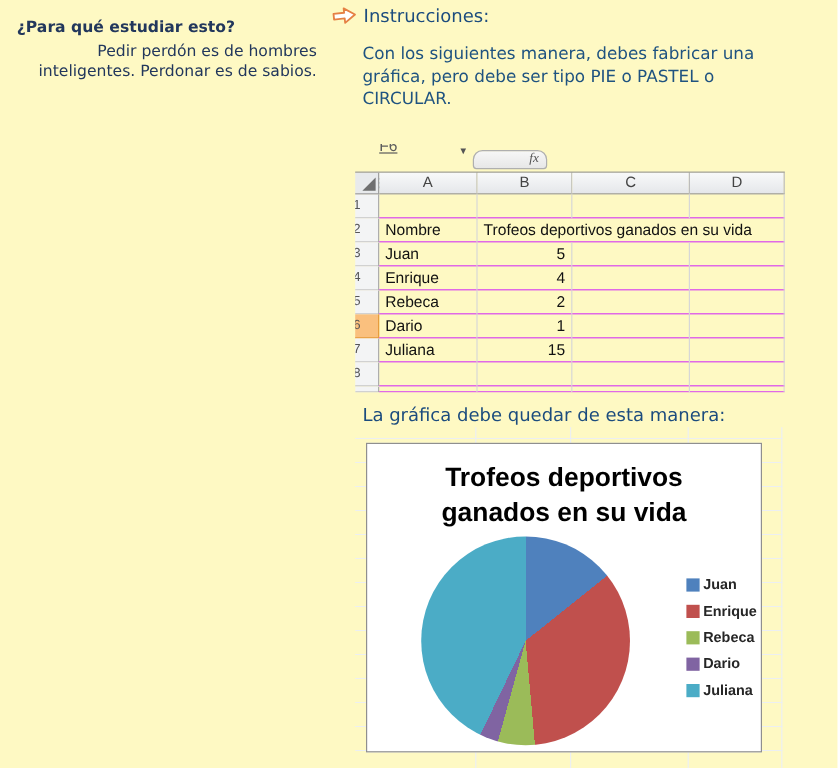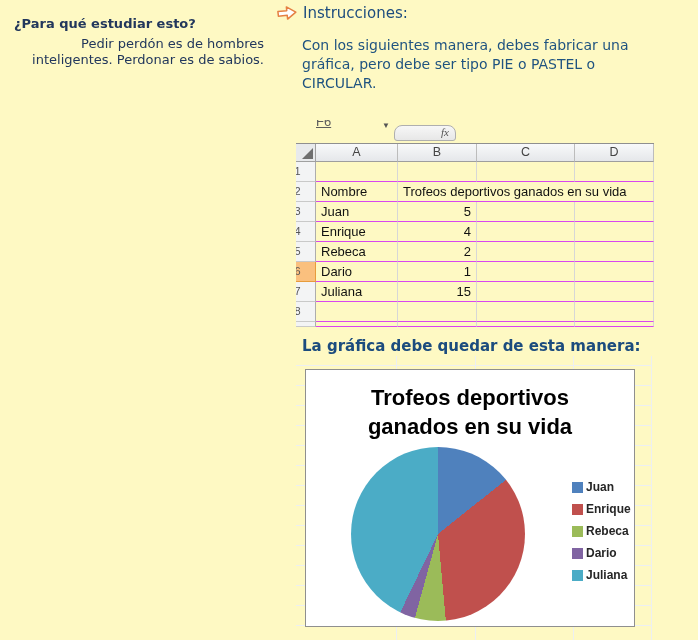--- a/index.html
+++ b/index.html
@@ -17,21 +17,21 @@
   
   .right-col { position:absolute; left:276px; top:0; width:422px; height:536px;
                color:#1F5380; }
   .instr-head { position:absolute; left:0; top:2px; display:flex; align-items:center; }
   .arrow-wrap { width:22px; height:22px; margin-right:5px; }
   .arrow-wrap svg { transform:rotate(-6deg); }
   .section-label { font-size:15px; line-height:20px; color:#1C4C7E; }
   .instr-text { position:absolute; left:26px; top:36px; width:358px;
                 font-size:14px; line-height:19px; }
   .datos-label { position:absolute; left:26px; top:106px;margin-top:36px; }
-  .caption-label { position:absolute; left:26px; top:336px;font-weight:bold; }
+  .caption-label { position:absolute; left:26px; top:336px; }
 
   
   .sheet { position:absolute; left:20px; top:120px; width:358px;
            font-family:"Liberation Sans", sans-serif; }
   .formula-strip { position:relative; height:23px; overflow:hidden; }
   .namebox { position:absolute; left:20px; top:-6px; font-size:13px; color:#5c5c5c;text-decoration:underline; }
   .namebox-caret { position:absolute; left:86px; top:1px; font-size:8px; color:#555; }
   .fx-pill { position:absolute; left:98px; top:5px; width:62px; height:16px;
              border:1px solid #AFAFAF; border-radius:8px 8px 3px 3px;
              background:linear-gradient(#F7F7F7,#E7E7E7); }

